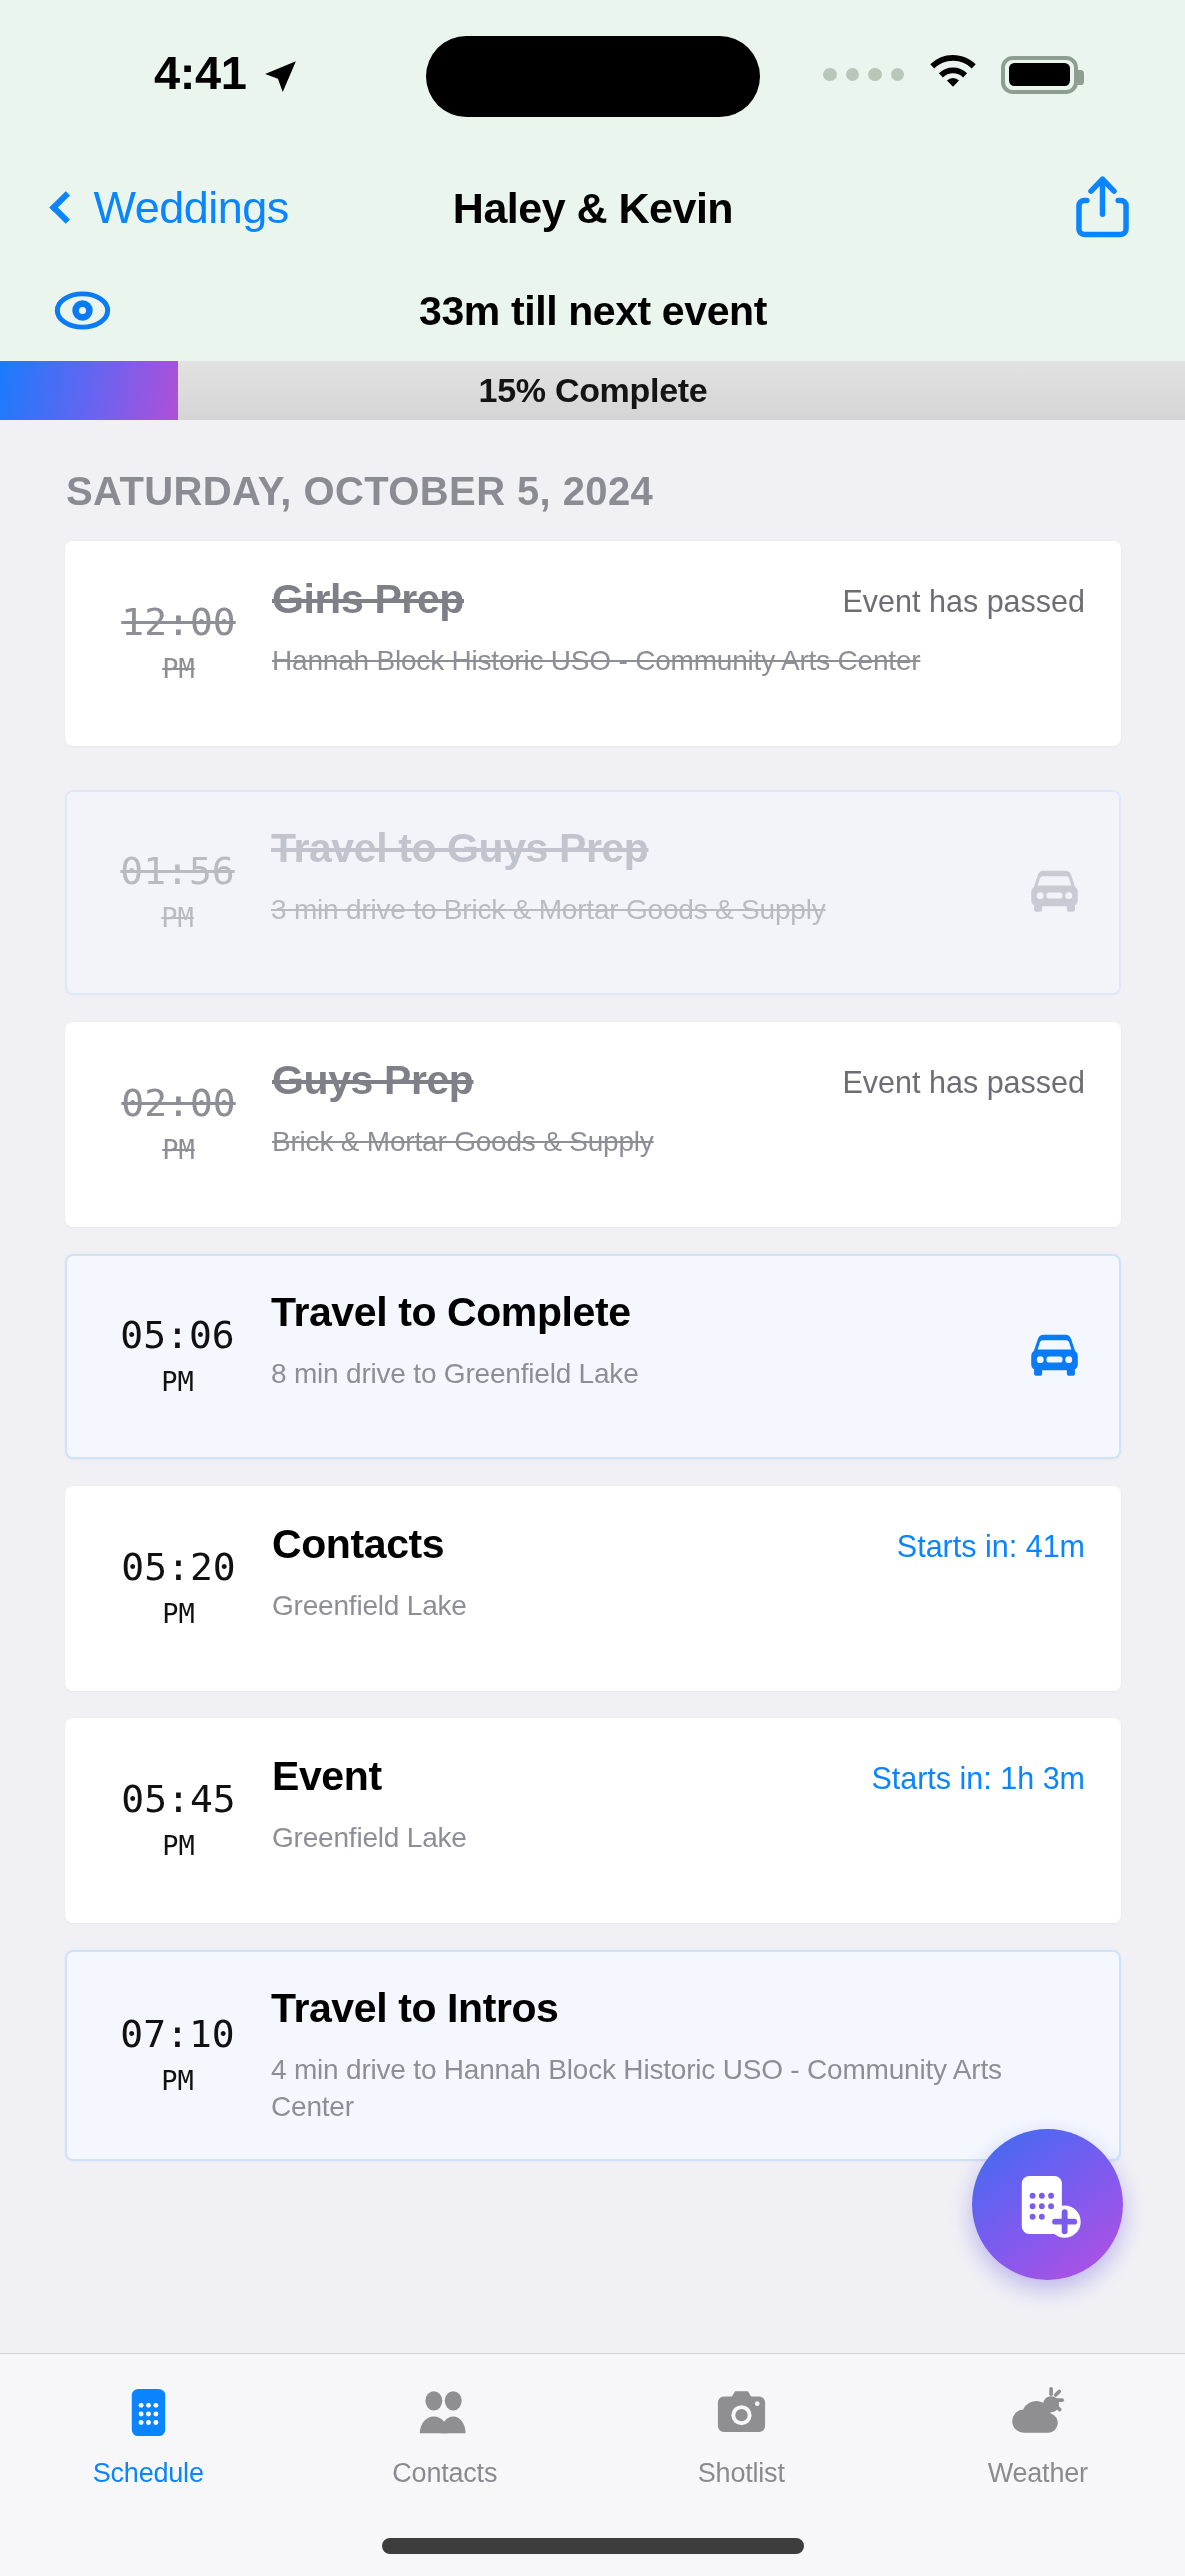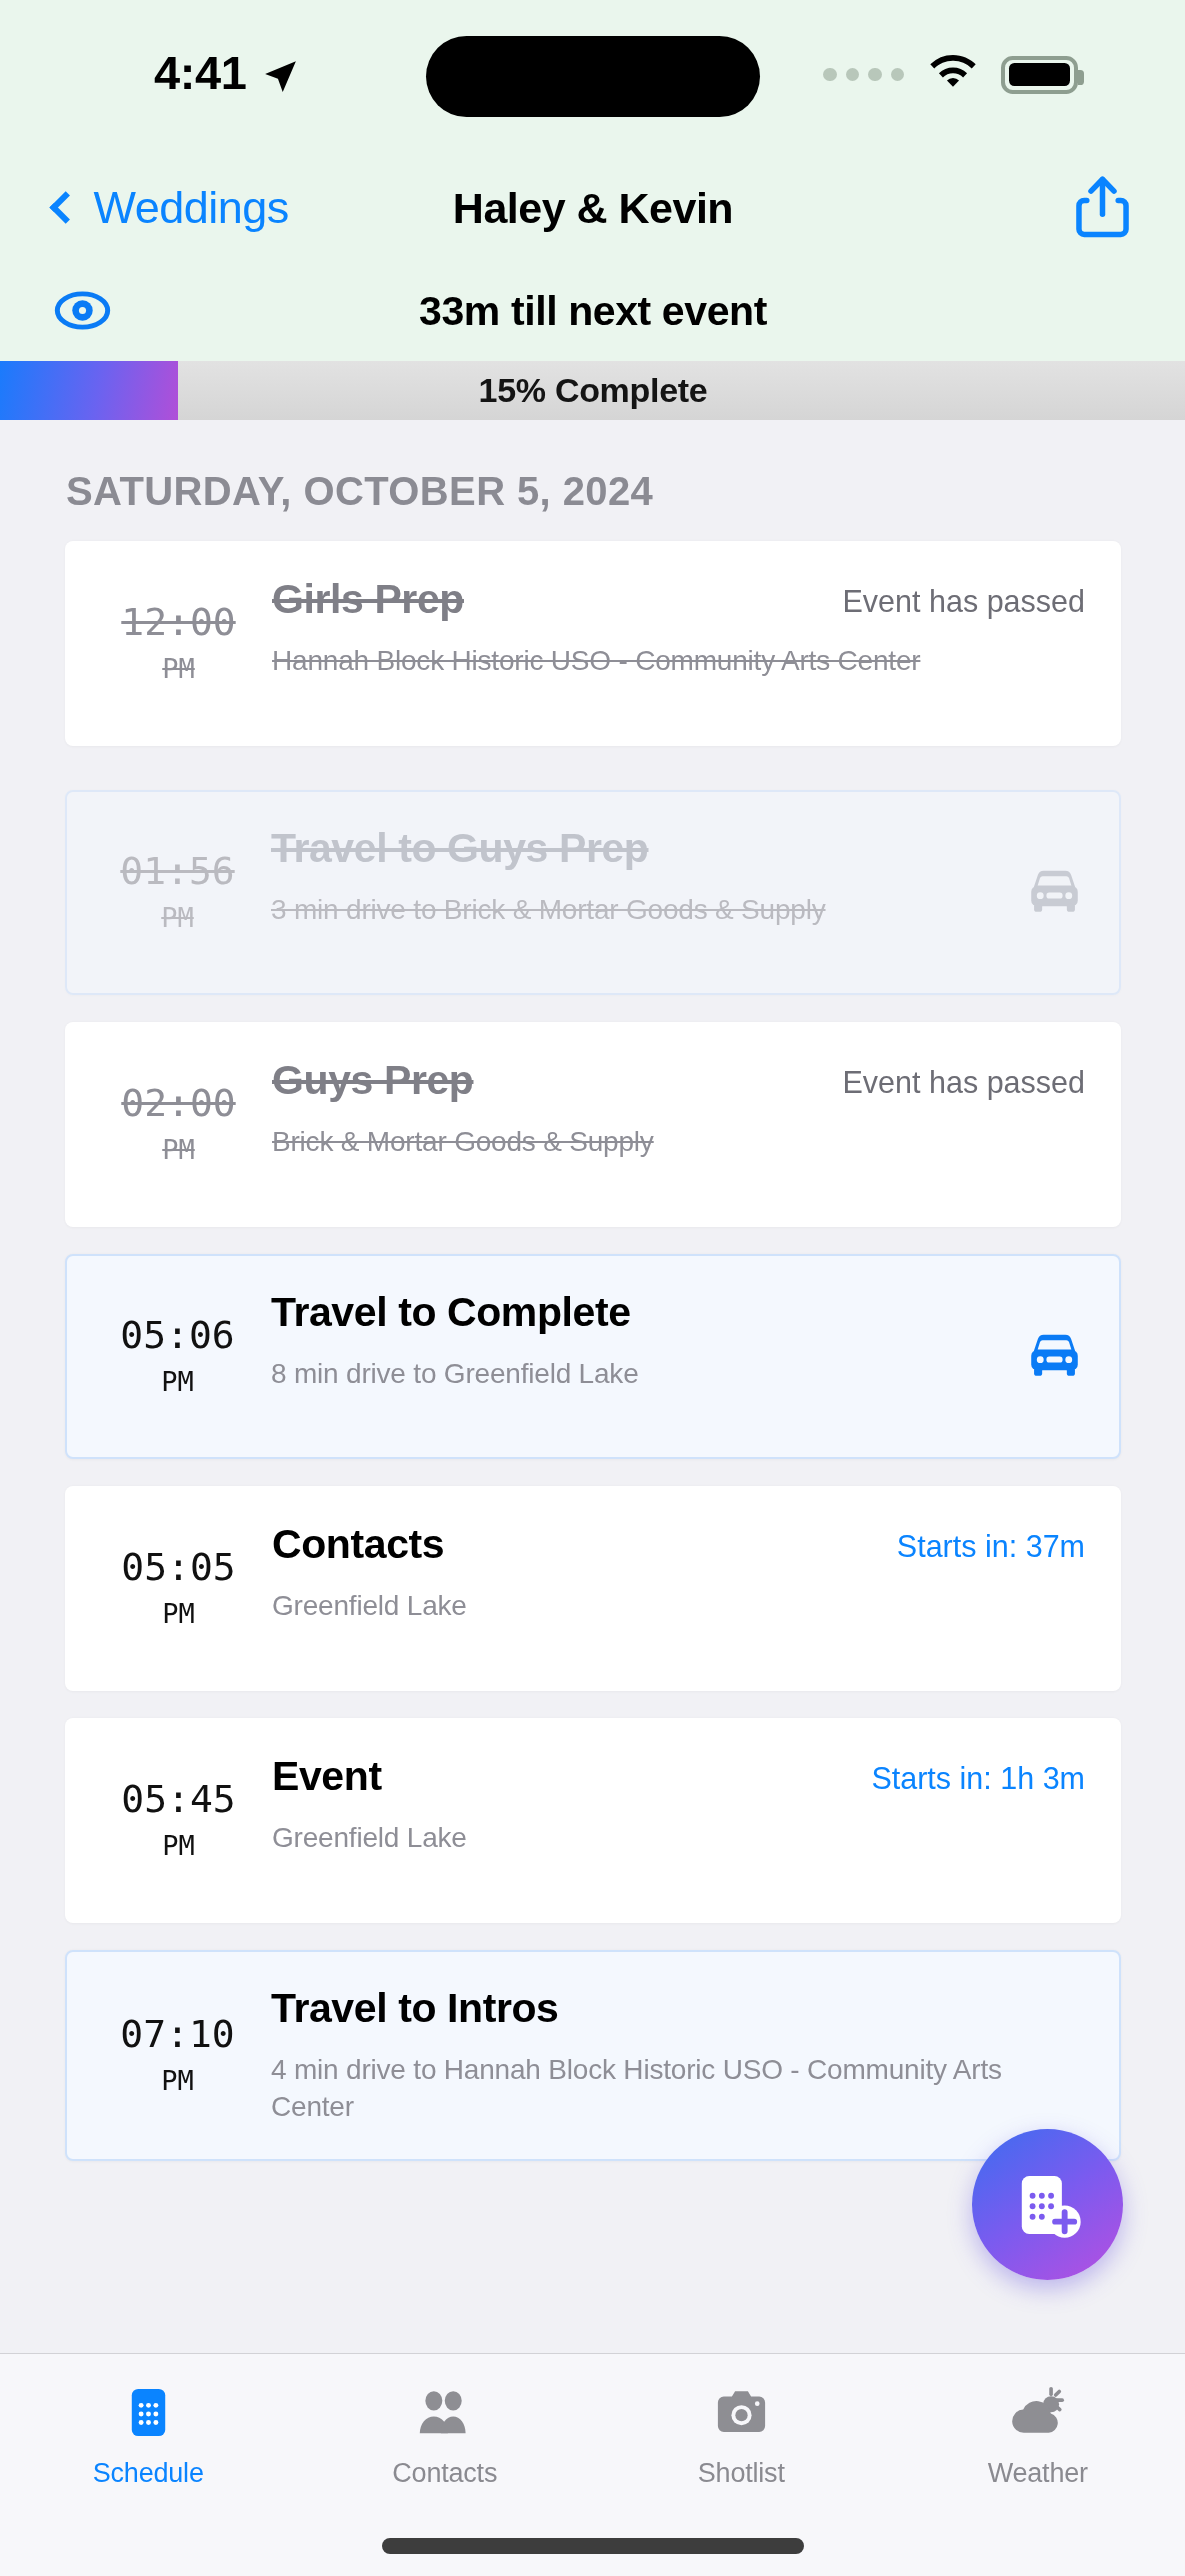--- a/index.html
+++ b/index.html
@@ -315,27 +315,27 @@
               <rect x="3.2" y="10.6" width="19.6" height="8.4" rx="2.4" fill="#0a7bf5"></rect>
               <rect x="4.4" y="18" width="3.4" height="3.4" rx="1.1" fill="#0a7bf5"></rect>
               <rect x="18.2" y="18" width="3.4" height="3.4" rx="1.1" fill="#0a7bf5"></rect>
               <circle cx="7" cy="14.6" r="1.45" fill="#f4f8fe"></circle>
               <circle cx="19" cy="14.6" r="1.45" fill="#f4f8fe"></circle>
               <rect x="9.6" y="13.3" width="6.8" height="2.5" rx="1.2" fill="#f4f8fe"></rect>
             </svg></div>
         </div>
         <div class="card">
           <div class="time-col">
-            <div class="time-main">05:05</div>
+            <div class="time-main">05:20</div>
             <div class="time-ampm">PM</div>
           </div>
           <div class="body-col">
             <div class="row-top">
               <div class="ev-title">Contacts</div>
-              <div class="ev-status live">Starts in: 37m</div>
+              <div class="ev-status live">Starts in: 41m</div>
             </div>
             <div class="ev-sub">Greenfield Lake</div>
           </div>
         </div>
         <div class="card">
           <div class="time-col">
             <div class="time-main">05:45</div>
             <div class="time-ampm">PM</div>
           </div>
           <div class="body-col">

